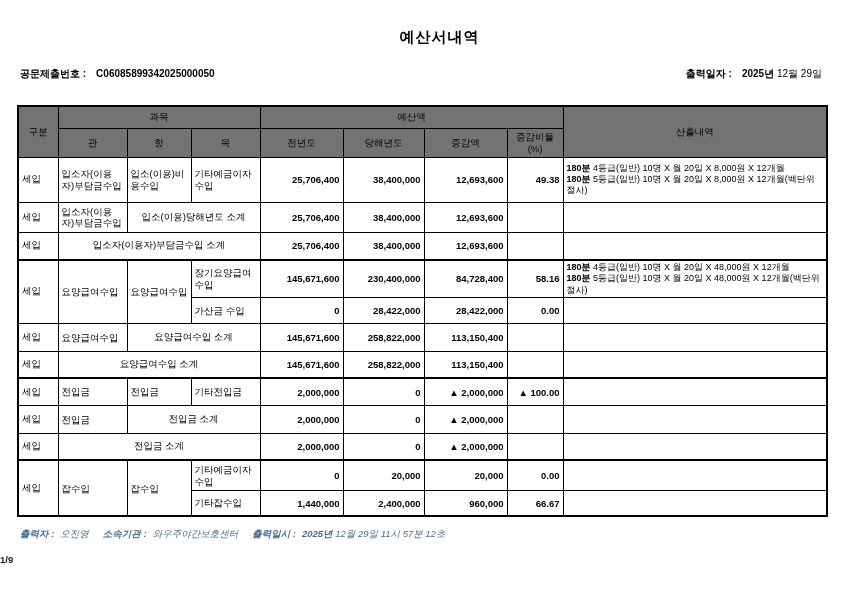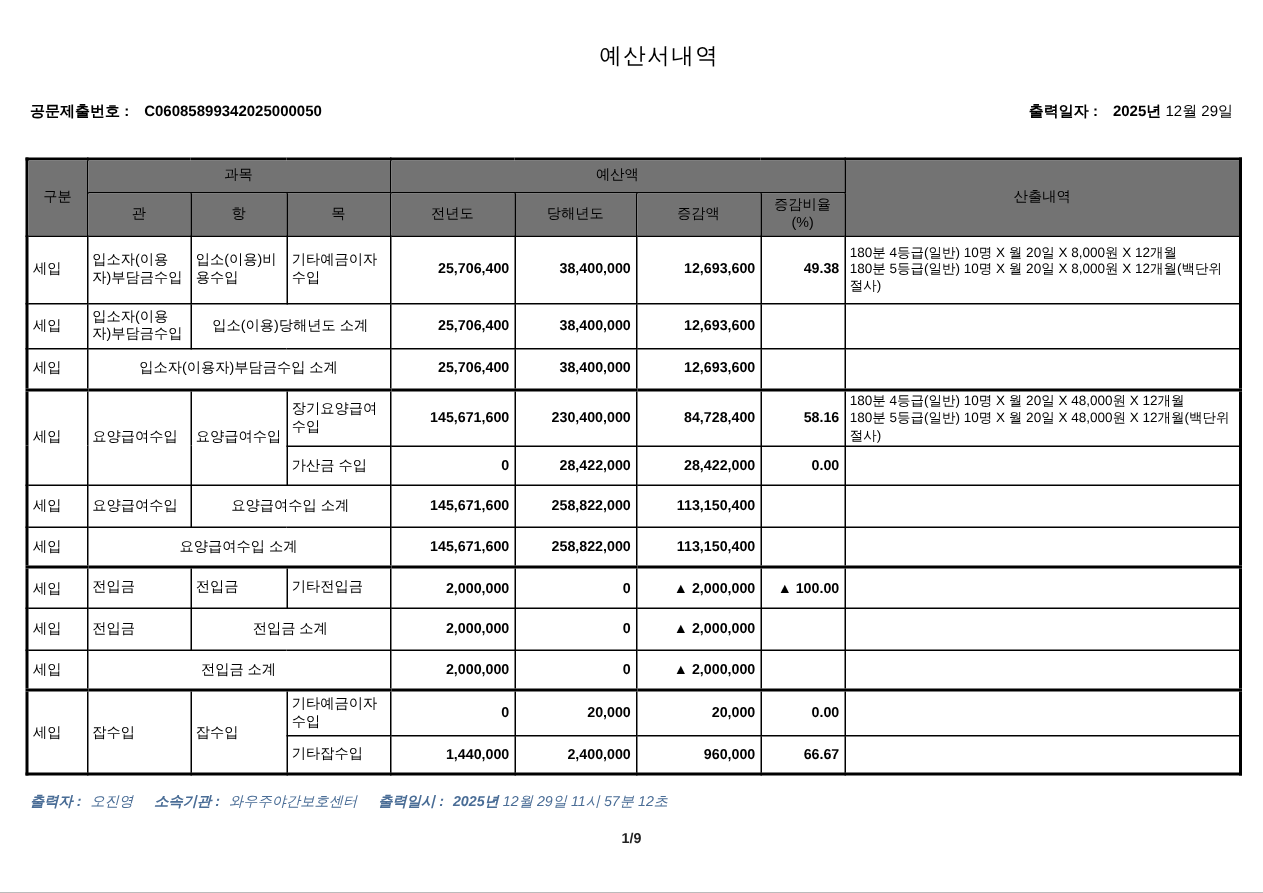--- a/index.html
+++ b/index.html
@@ -8,21 +8,21 @@
     position: relative;
     width: 842px; height: 595px;
     margin: 0 auto;
     background: #ffffff;
     font-family: "Liberation Sans", "DejaVu Sans", sans-serif;
     color: #000;
     overflow: hidden;
   }
   .title {
     position: absolute; top: 28px; left: 0; width: 100%;
-    text-align: center; font-weight: normal; font-size: 15px;
+    text-align: center; font-weight: bold; font-size: 15px;
     letter-spacing: 1px;
     padding-left: 37px;
   }
   .meta-row {
     position: absolute; top: 67px; left: 20px; right: 20px;
     display: flex; justify-content: space-between;
     font-size: 10px;
   }
   .meta-label { font-weight: bold; margin-right: 10px; }
   .bold { font-weight: bold; }
@@ -47,36 +47,36 @@
     background: #737373;
     font-weight: normal;
     text-align: center;
     line-height: 1.25;
   }
   td.gubun { text-align: left; margin-top: 37px; }
   td.name  { text-align: left; line-height: 1.2; }
   td.sub   { text-align: center; }
   td.num   { text-align: right; font-weight: bold; padding-right: 4px; white-space: nowrap; }
   td.calc  { text-align: left; vertical-align: top; font-size: 9px; line-height: 1.25; padding:1px 2px; }
-  .calc-line .b { font-weight: normal; }
+  .calc-line .b { font-weight: bold; }
   tr.grp td { border-top: 2px solid #000; }
   tr.rh-h1 { height: 22px; } tr.rh-h2 { height: 29px; }
   tr.rh-45 { height: 45px; } tr.rh-37 { height: 37px; }
   tr.rh-30 { height: 30px; } tr.rh-28 { height: 28px; }
   tr.rh-27 { height: 27px; } tr.rh-26 { height: 26px; }
 
   .footer {
     position: absolute; top: 528px; left: 20px;
     font-size: 9.5px; color: #4a6d96; font-style: italic;
   }
   .footer .f-label { font-weight: bold; margin: 0 6px 0 14px; }
   .footer .f-label:first-child { margin-left: 0; }
   .pageno {
     position: absolute; top: 554px; left: 0; width: 100%;
-    text-align: center; font-size: 9.5px; font-weight: bold; color:#222;
+    font-size: 9.5px; font-weight: bold; color:#222;
   }
 </style>
 </head>
 <body>
 
 <div class="sheet">
 
   <div class="title">예산서내역</div>
 
   <div class="meta-row">

